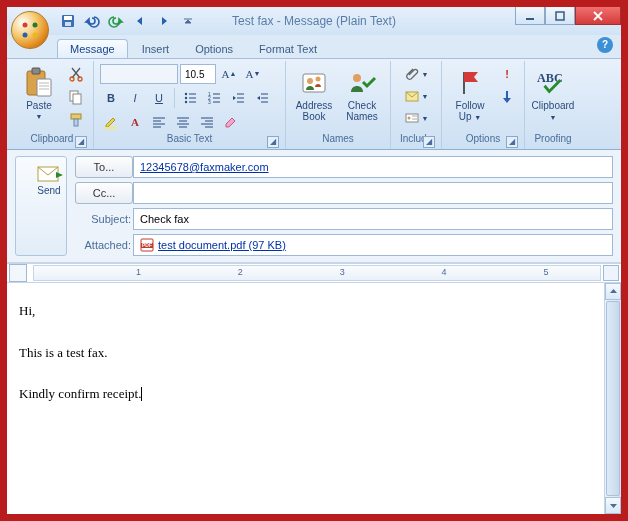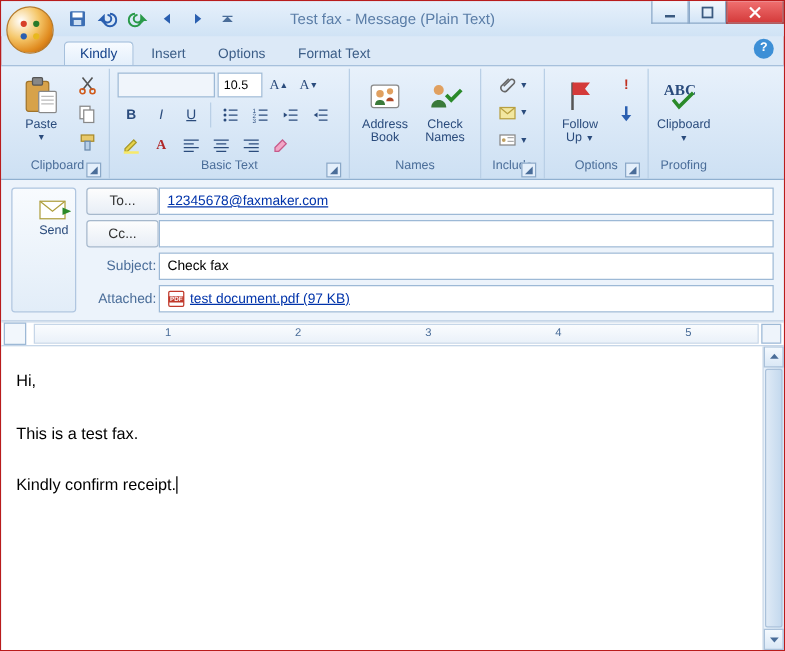--- a/index.html
+++ b/index.html
@@ -1,17 +1,17 @@
 <!DOCTYPE html>
 <html><head>
 <meta charset="utf-8">
 <style>
   * { box-sizing: border-box; margin: 0; padding: 0; }
   body { font-family: "Segoe UI", Tahoma, sans-serif; font-size: 11px; background: #fff; }
-  .window { width: 628px; height: 521px; border: 1px solid #b91c1c; background: #dce9f7; position: relative; display: flex; flex-direction: column; }
+  .window { width: 628px; height: 521px; border: 7px solid #b91c1c; background: #dce9f7; position: relative; display: flex; flex-direction: column; }
 
   
   .titlebar { height: 28px; background: linear-gradient(#e6f0fb, #d0e3f5); display: flex; align-items: center; position: relative; }
   .office-orb { width: 38px; height: 38px; border-radius: 50%; background: radial-gradient(circle at 30% 30%, #fff, #f5c76a 40%, #e08a1e 70%, #9b4e0e); position: absolute; left: 4px; top: 4px; z-index: 10; border: 1px solid #b57a2a; display: flex; align-items: center; justify-content: center; }
   .office-orb svg { width: 20px; height: 20px; }
   .qat { margin-left: 50px; display: flex; align-items: center; gap: 2px; }
   .qat-btn { width: 22px; height: 22px; display: flex; align-items: center; justify-content: center; border-radius: 3px; }
   .title { position: absolute; left: 50%; transform: translateX(-50%); color: #5a7da7; font-size: 12px; }
   .window-controls { position: absolute; right: 0; top: 0; display: flex; }
   .wc-btn { width: 30px; height: 18px; display: flex; align-items: center; justify-content: center; border: 1px solid #8aa8c8; border-top: none; background: linear-gradient(#f2f7fc, #d3e5f7); }
@@ -54,21 +54,21 @@
 
   
   .ruler-wrap { height: 20px; background: #fff; border-bottom: 1px solid #c6d6e8; border-top: 1px solid #c6d6e8; display: flex; align-items: center; position: relative; }
   .ruler-wrap .tabstop { width: 18px; height: 18px; border: 1px solid #9db9d6; background: #f2f7fc; margin-left: 2px; }
   .ruler { flex: 1; height: 16px; margin: 0 20px 0 6px; background: linear-gradient(#fafcfe,#eaf1f9); border: 1px solid #c6d6e8; position: relative; font-size: 9px; color: #4a6d99; overflow: hidden; }
   .ruler .num { position: absolute; top: 1px; }
   .ruler-right-btn { position: absolute; right: 2px; top: 1px; width: 16px; height: 16px; border: 1px solid #9db9d6; background: #eef4fb; }
 
   
   .body-area { flex: 1; display: flex; background: #fff; min-height: 0; }
-  .body-text { flex: 1; padding: 18px 12px; font-family: Liberation Sans, sans-serif; font-size: 13px; color: #000; line-height: 1.6; white-space: pre-wrap; overflow: auto; }
+  .body-text { flex: 1; padding: 18px 12px; font-family: Liberation Serif, serif; font-size: 13px; color: #000; line-height: 1.6; white-space: pre-wrap; overflow: auto; }
   .caret { display: inline-block; width: 1px; height: 14px; background: #000; vertical-align: text-bottom; margin-left: 0; }
   .vscroll { width: 17px; background: linear-gradient(90deg,#e9f1fa,#d3e3f3); border-left: 1px solid #c6d6e8; display: flex; flex-direction: column; }
   .vscroll .sbtn { height: 17px; border: 1px solid #aac1da; background: linear-gradient(#f4f9fe,#dae8f6); display: flex; align-items: center; justify-content: center; }
   .vscroll .thumb { flex: 1; margin: 1px; background: linear-gradient(90deg,#dfeaf6,#c4d9ee); border: 1px solid #aac1da; border-radius: 2px; }
 
   svg { display: block; }
 </style>
 </head>
 <body>
 
@@ -133,21 +133,21 @@
         </div>
       <div class="wc-btn wc-close">
           <svg width="12" height="10" viewBox="0 0 12 10">
             <path d="M2 1l8 8M10 1l-8 8" stroke="#fff" stroke-width="1.8"></path>
           </svg>
         </div>
     </div>
   </div>
 
   <div class="tabstrip">
-    <div class="tab active">Kindly</div>
+    <div class="tab active">Message</div>
     <div class="tab">Insert</div>
     <div class="tab">Options</div>
     <div class="tab">Format Text</div>
     <div class="help-icon">?</div>
   </div>
 
   <div class="ribbon">
 
     <div class="group">
       <div class="group-body">

